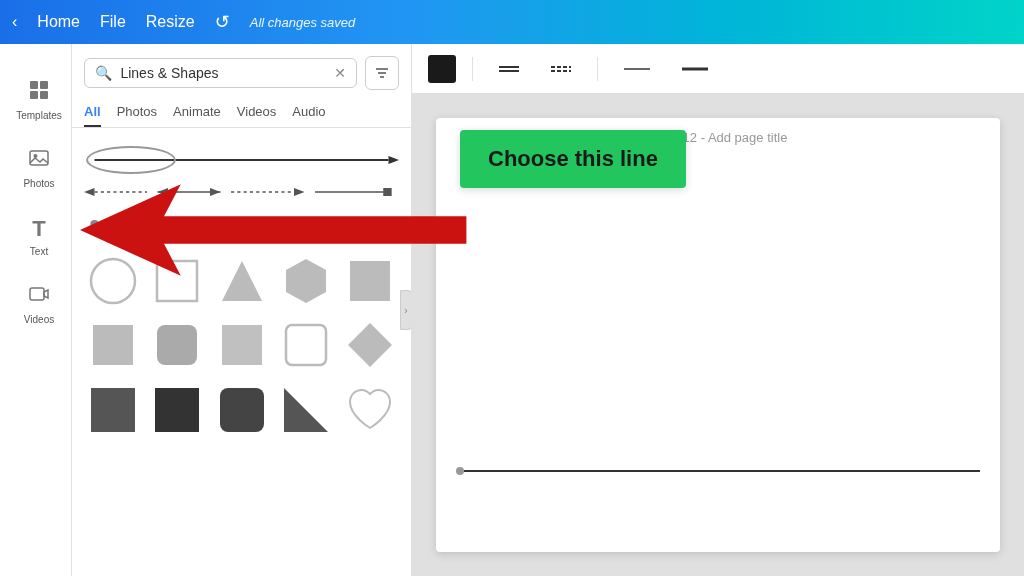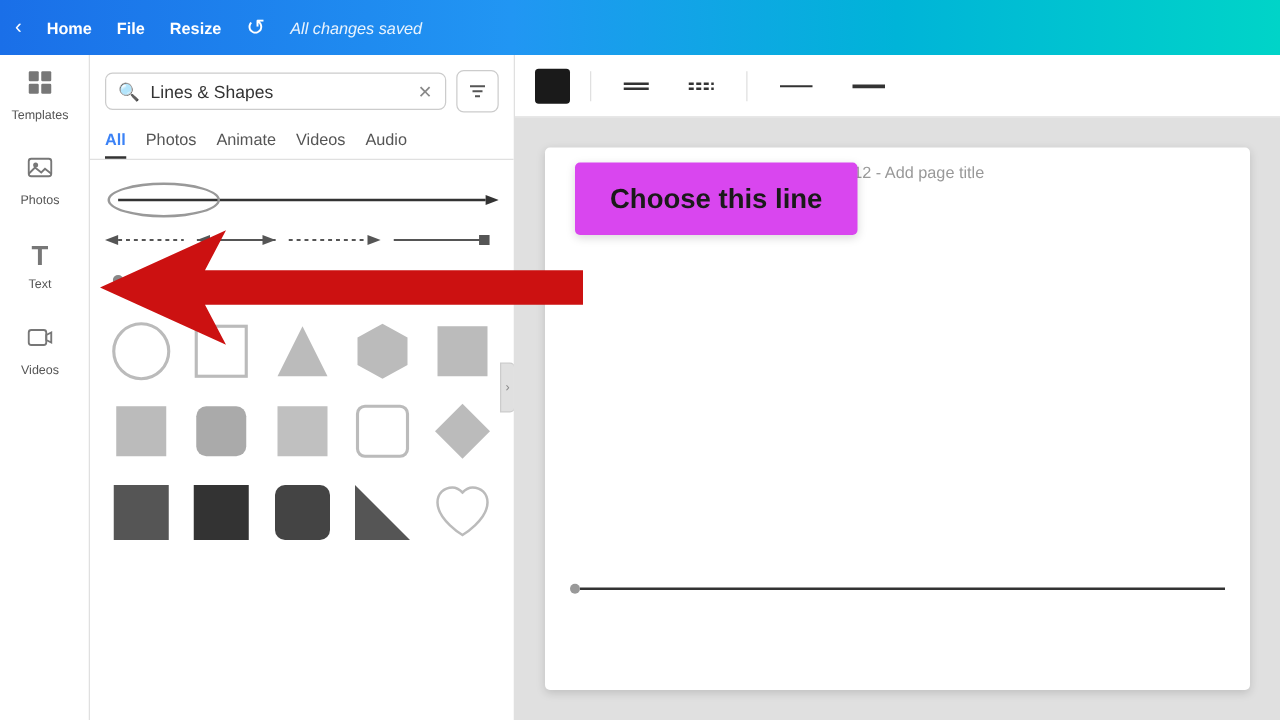--- a/index.html
+++ b/index.html
@@ -14,22 +14,22 @@
       padding: 0 12px;
       gap: 20px;
     }
     .topbar-nav {
       display: flex;
       align-items: center;
       gap: 20px;
     }
     .topbar-item {
       color: white;
-      font-size: 13px;
-      font-weight: 700;
+      font-size: 16px;
+      font-weight: 400;
       cursor: pointer;
     }
     .topbar-item.home {
       display: flex;
       align-items: center;
       gap: 4px;
     }
     .topbar-chevron {
       color: white;
       font-size: 16px;
@@ -52,22 +52,22 @@
       height: 532px;
     }
 
     
     .sidebar-icons {
       width: 72px;
       background: #ffffff;
       border-right: 1px solid #e0e0e0;
       display: flex;
       flex-direction: column;
-      align-items: flex-start;
-      padding-top: 0;
+      align-items: flex-end;
+      padding-top: 24px;
       gap: 4px;
     }
     .sidebar-icon-item {
       width: 64px;
       height: 64px;
       display: flex;
       flex-direction: column;
       align-items: center;
       justify-content: center;
       gap: 4px;
@@ -313,21 +313,21 @@
       flex: 1;
       height: 2px;
       background: #333;
     }
 
     
     .yellow-tooltip {
       position: absolute;
       top: 130px;
       left: 460px;
-      background: #d946ef;
+      background: #22c55e;
       border-radius: 4px;
       padding: 16px 28px;
       font-size: 22px;
       font-weight: 800;
       color: #1a1a1a;
       white-space: nowrap;
       z-index: 200;
       box-shadow: 0 2px 8px rgba(0,0,0,0.15);
     }
 

